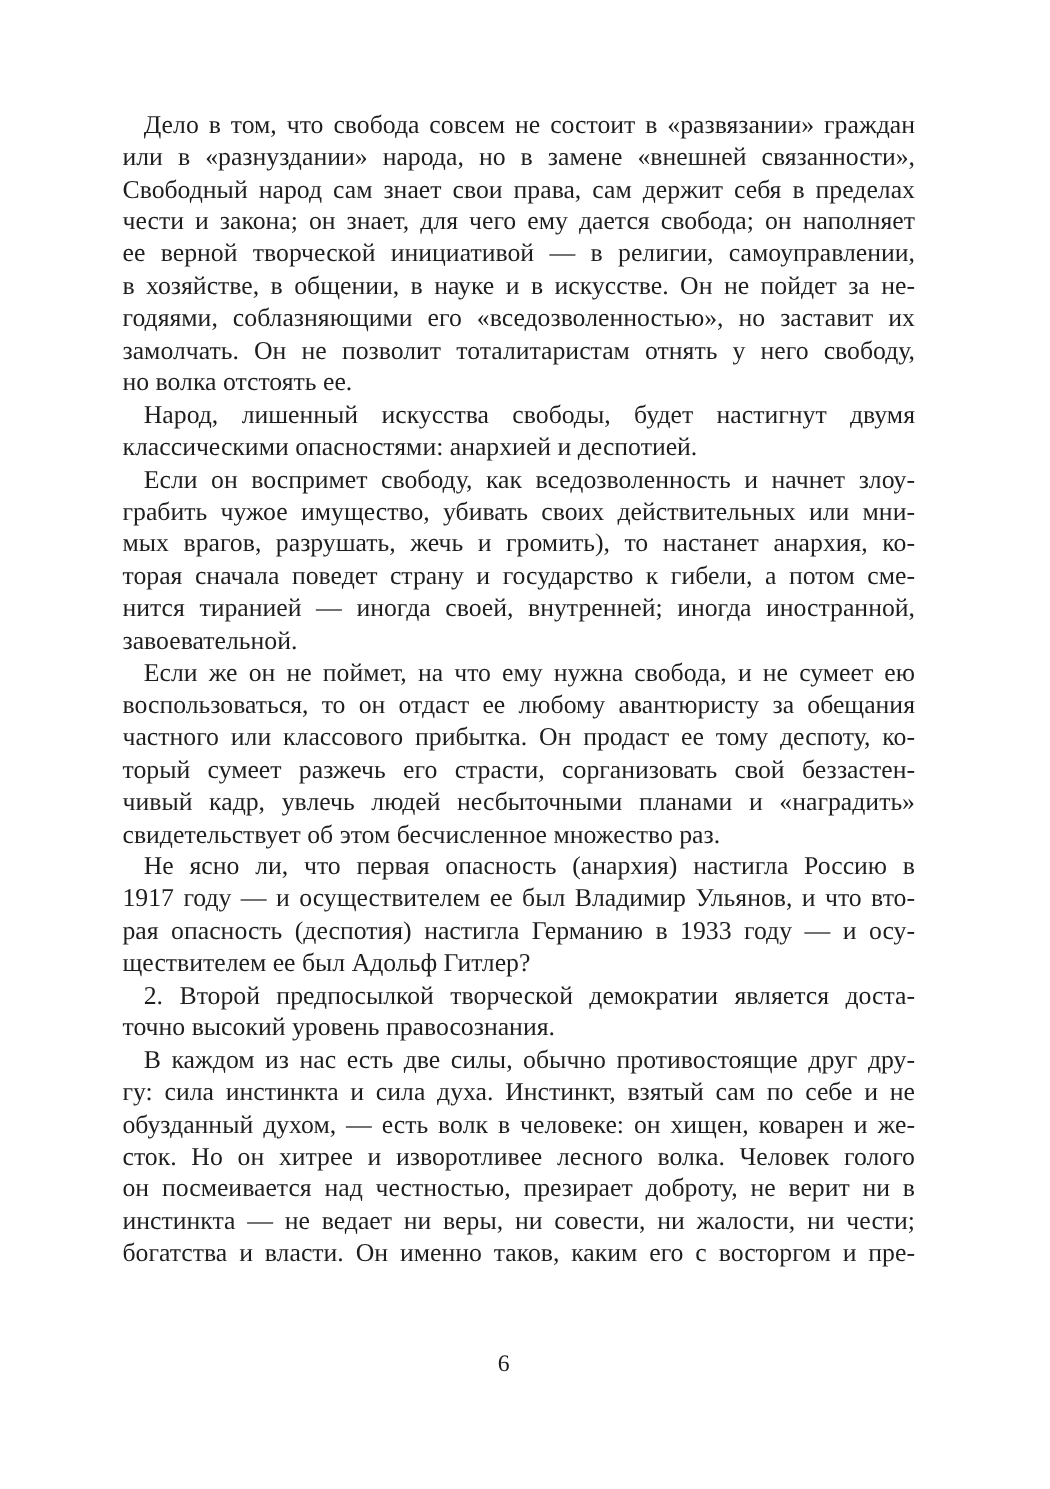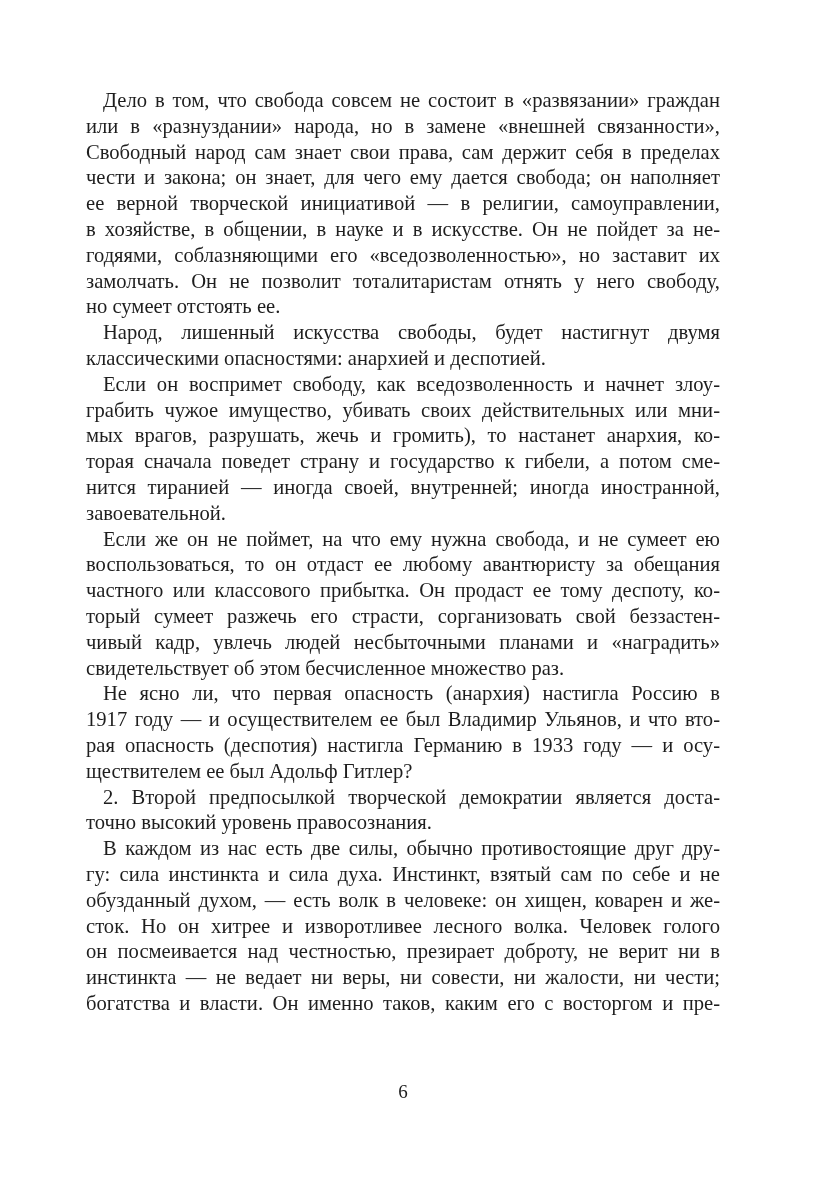--- a/index.html
+++ b/index.html
@@ -1,19 +1,19 @@
 <!DOCTYPE html>
 <html><head>
   <meta charset="utf-8">
   <style>
     html, body { margin: 0; padding: 0; background: #ffffff; }
     body { width: 840px; height: 1191px; position: relative; overflow: hidden; }
     .page {
       position: absolute;
-      left: 86px;
+      left: 98px;
       top: 88px;
       width: 634px;
       font-family: "Liberation Serif", "DejaVu Serif", serif;
       font-size: 20.6px;
       line-height: 25.8px;
       color: #1e1e1e;
     }
     .line {
       display: block;
       text-align: justify;
@@ -40,21 +40,21 @@
 <div class="page" id="page-body">
     <div>
       <span class="line indent">Дело в том, что свобода совсем не состоит в «развязании» граждан</span>
       <span class="line">или в «разнуздании» народа, но в замене «внешней связанности»,</span>
       <span class="line">Свободный народ сам знает свои права, сам держит себя в пределах</span>
       <span class="line">чести и закона; он знает, для чего ему дается свобода; он наполняет</span>
       <span class="line">ее верной творческой инициативой — в религии, самоуправлении,</span>
       <span class="line">в хозяйстве, в общении, в науке и в искусстве. Он не пойдет за не-</span>
       <span class="line">годяями, соблазняющими его «вседозволенностью», но заставит их</span>
       <span class="line">замолчать. Он не позволит тоталитаристам отнять у него свободу,</span>
-      <span class="line last">но сумеет отстоять ее.</span>
+      <span class="line last">но волка отстоять ее.</span>
     </div>
     <div>
       <span class="line indent">Народ, лишенный искусства свободы, будет настигнут двумя</span>
       <span class="line last">классическими опасностями: анархией и деспотией.</span>
     </div>
     <div>
       <span class="line indent">Если он воспримет свободу, как вседозволенность и начнет злоу-</span>
       <span class="line">грабить чужое имущество, убивать своих действительных или мни-</span>
       <span class="line">мых врагов, разрушать, жечь и громить), то настанет анархия, ко-</span>
       <span class="line">торая сначала поведет страну и государство к гибели, а потом сме-</span>

